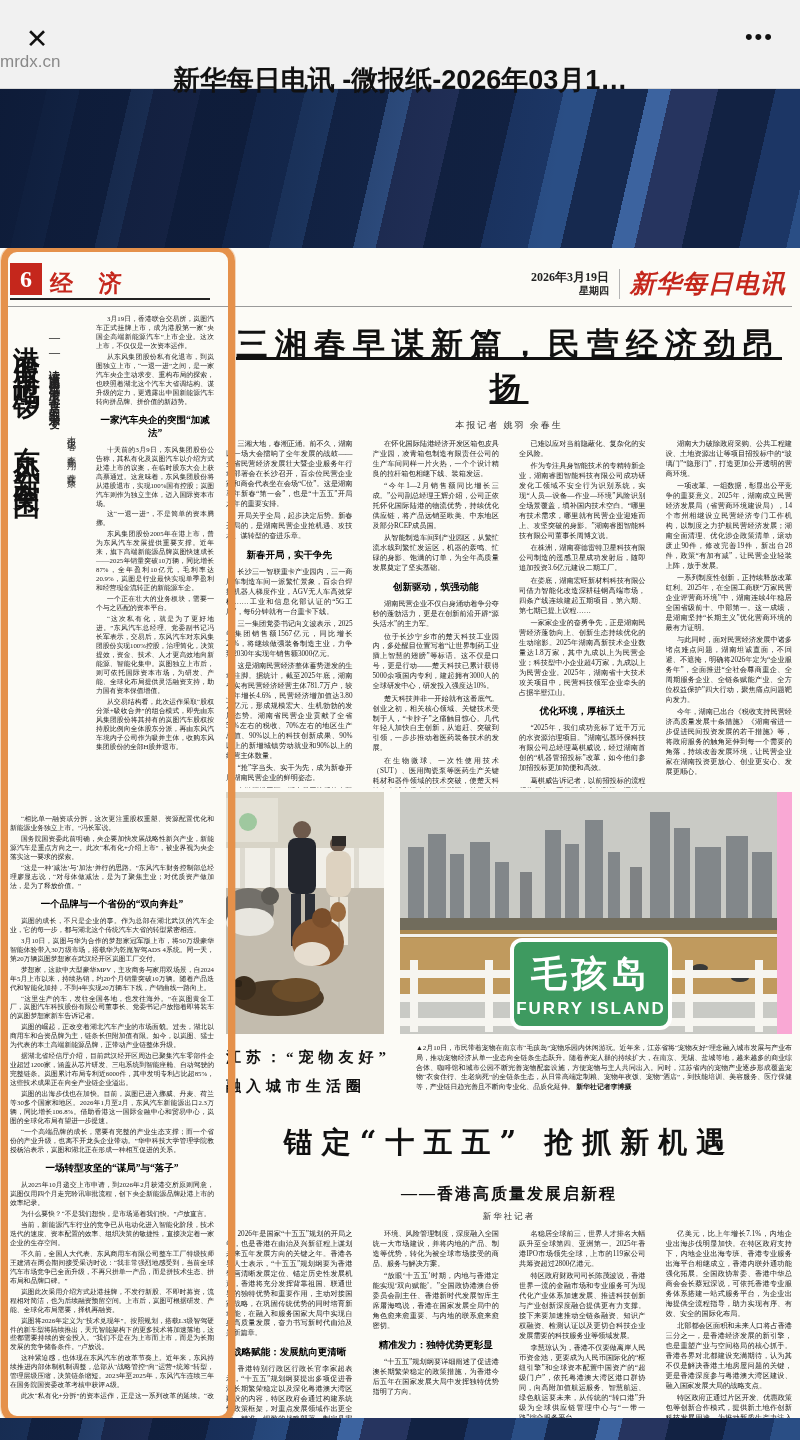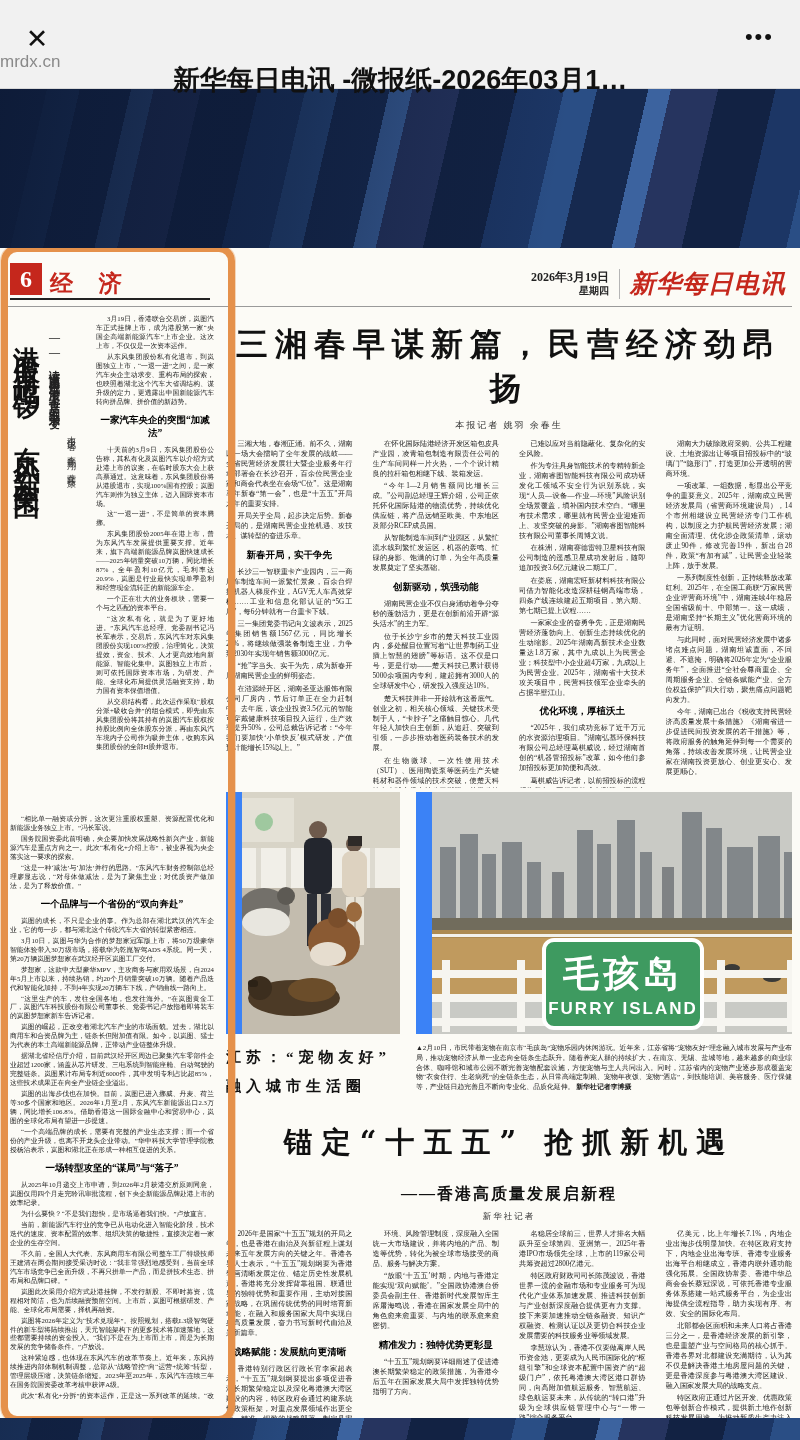--- a/index.html
+++ b/index.html
@@ -61,31 +61,31 @@
     text-indent:1.6em;color:#222;}
   .col-subhead{font-size:9.5px;font-weight:bold;text-align:center;margin:7px 0 6px 0;color:#000;}
 
   .orange-box{position:absolute;left:1px;top:-3px;width:220px;height:1164px;
     border:7px solid #e5914b;border-radius:16px;z-index:8;pointer-events:none;
     box-shadow:0 0 0 1px rgba(229,145,75,.35);}
 
   
   .right-col{flex:1;display:flex;flex-direction:column;overflow:hidden;}
   .main-headline{font-size:32px;font-weight:bold;text-align:center;letter-spacing:7px;
-    margin:8px 0 8px 0;color:#111;font-family:"DejaVu Serif",serif;}
+    margin:8px 0 8px 0;color:#111;font-family:"DejaVu Serif",serif;text-decoration:underline;}
   .byline{text-align:center;font-size:9px;color:#333;letter-spacing:2px;margin-bottom:8px;}
   .cols4{display:flex;gap:20px;overflow:hidden;}
   .cols4 .col{flex:1;overflow:hidden;}
   .cols4 .bp{font-size:7.2px;line-height:1.38;text-align:justify;margin:0 0 2.5px 0;
     text-indent:1.6em;color:#222;}
   .main-cols{height:348px;}
   .hk-cols{height:266px;}
 
   .photos-row{display:flex;gap:16px;height:242px;margin-top:4px;}
-  .photo{background:#3b82f6;overflow:hidden;padding-left:16px;}
+  .photo{background:#f9a8d4;overflow:hidden;}
   .photo-left{width:158px;}
   .photo-right{flex:1;}
 
   .caption-row{display:flex;gap:12px;margin:9px 0 2px 0;height:70px;overflow:hidden;}
   .caption-title{width:178px;font-size:15px;font-weight:bold;letter-spacing:5px;
     line-height:1.9;color:#111;flex-shrink:0;}
   .caption-text{flex:1;font-size:6.9px;line-height:1.42;text-align:justify;color:#222;}
   .caption-credit{font-weight:bold;}
 
   .hk-headline{font-size:29px;font-weight:bold;text-align:center;letter-spacing:9px;
@@ -175,20 +175,21 @@
       <div>
         <div class="main-headline">三湘春早谋新篇，民营经济劲昂扬</div>
         <div class="byline">本报记者 姚羽 余春生</div>
         <div class="cols4 main-cols">
           <div class="col">
               <p class="bp">三湘大地，春潮正涌。前不久，湖南以一场大会擂响了全年发展的战鼓——全省民营经济发展壮大暨企业服务年行动部署会在长沙召开，百余位民营企业家和商会代表坐在会场“C位”。这是湖南马年新春“第一会”，也是“十五五”开局之年的重要安排。</p>
               <p class="bp">开局关乎全局，起步决定后势。新春开局的，是湖南民营企业抢机遇、攻技术、谋转型的奋进乐章。</p>
               <div class="col-subhead">新春开局，实干争先</div>
               <p class="bp">长沙三一智联重卡产业园内，三一商用车制造车间一派繁忙景象，百余台焊接机器人梯度作业，AGV无人车高效穿梭……工业和信息化部认证的“5G工厂”，每6分钟就有一台重卡下线。</p>
               <p class="bp">三一集团党委书记向文波表示，2025年集团销售额1567亿元，同比增长20%，将继续做强装备制造主业，力争到2030年实现年销售额3000亿元。</p>
+              <p class="bp">这是湖南民营经济整体蓄势迸发的生动注脚。据统计，截至2025年底，湖南省实有民营经济经营主体781.7万户，较上年增长4.6%，民营经济增加值达3.80万亿元，形成规模宏大、生机勃勃的发展态势。湖南省民营企业贡献了全省50%左右的税收、70%左右的地区生产总值、90%以上的科技创新成果、90%以上的新增城镇劳动就业和90%以上的经营主体数量。</p>
               <p class="bp">“抢”字当头、实干为先，成为新春开局湖南民营企业的鲜明姿态。</p>
               <p class="bp">在涟源经开区，湖南圣亚达服饰有限公司厂房内，节后订单正在全力赶制中。去年底，该企业投资3.5亿元的智能可穿戴健康科技项目投入运行，生产效率提升50%，公司总裁告诉记者：“今年我们要加快‘小单快反’模式研发，产值预计能增长15%以上。”</p>
             </div>
           <div class="col">
               <p class="bp">在怀化国际陆港经济开发区箱包皮具产业园，凌青箱包制造有限责任公司的生产车间同样一片火热，一个个设计精良的拉杆箱包相继下线、装箱发运。</p>
               <p class="bp">“今年1—2月销售额同比增长三成。”公司副总经理王辉介绍，公司正依托怀化国际陆港的物流优势，持续优化供应链，将产品远销至欧美、中东地区及部分RCEP成员国。</p>
               <p class="bp">从智能制造车间到产业园区，从繁忙流水线到繁忙发运区，机器的轰鸣、忙碌的身影、饱满的订单，为全年高质量发展奠定了坚实基础。</p>
               <div class="col-subhead">创新驱动，筑强动能</div>
               <p class="bp">湖南民营企业不仅自身涌动着争分夺秒的蓬勃活力，更是在创新前沿开辟“源头活水”的主力军。</p>
               <p class="bp">位于长沙宁乡市的楚天科技工业园内，多处醒目位置写着“让世界制药工业插上智慧的翅膀”等标语。这不仅是口号，更是行动——楚天科技已累计获得5000余项国内专利，建起拥有3000人的全球研发中心，研发投入强度达10%。</p>

